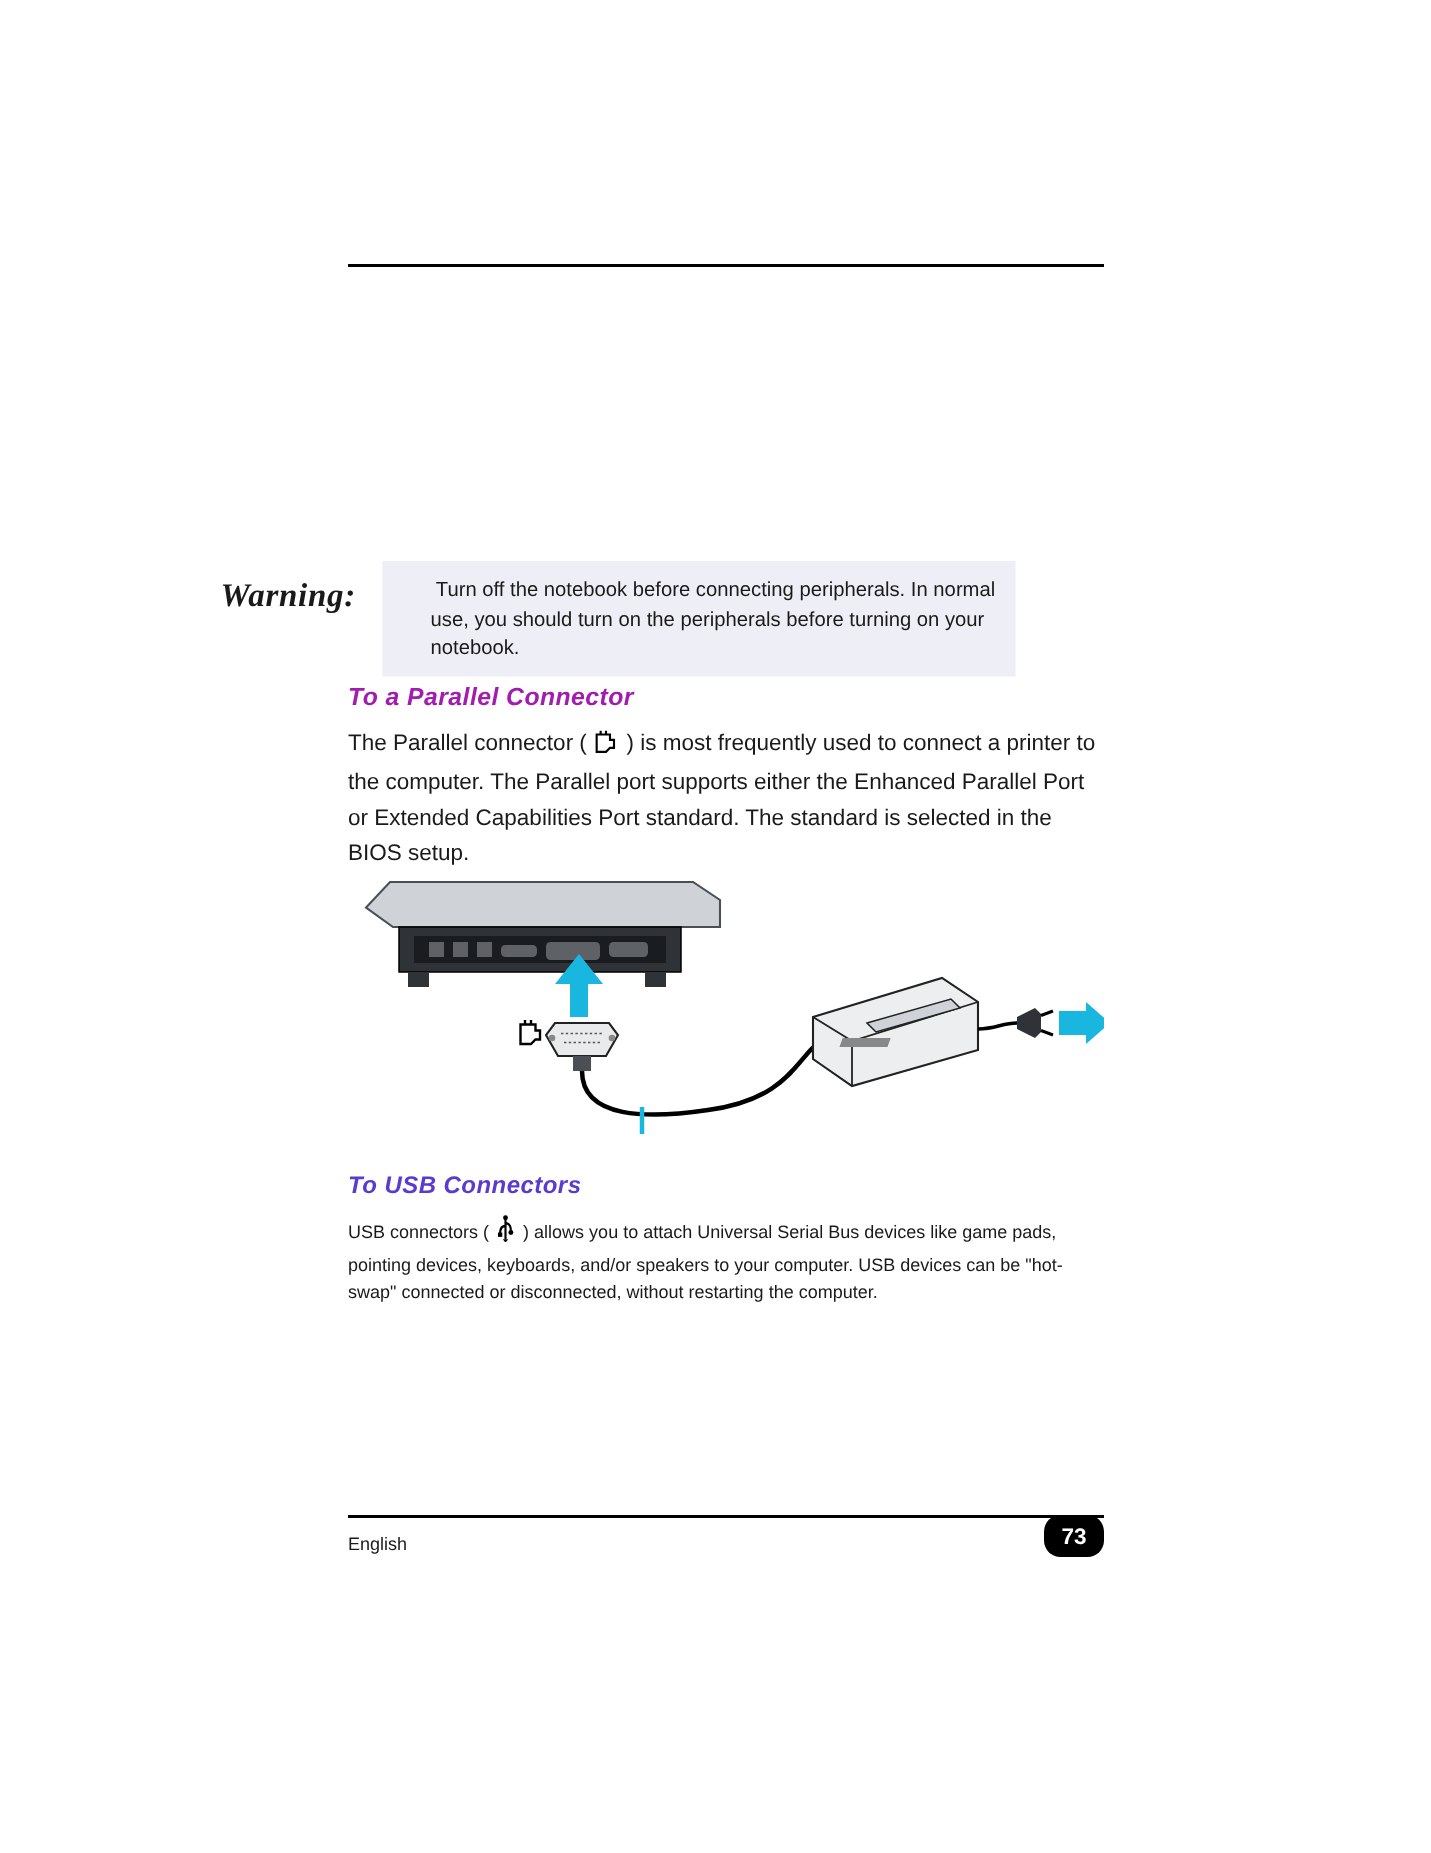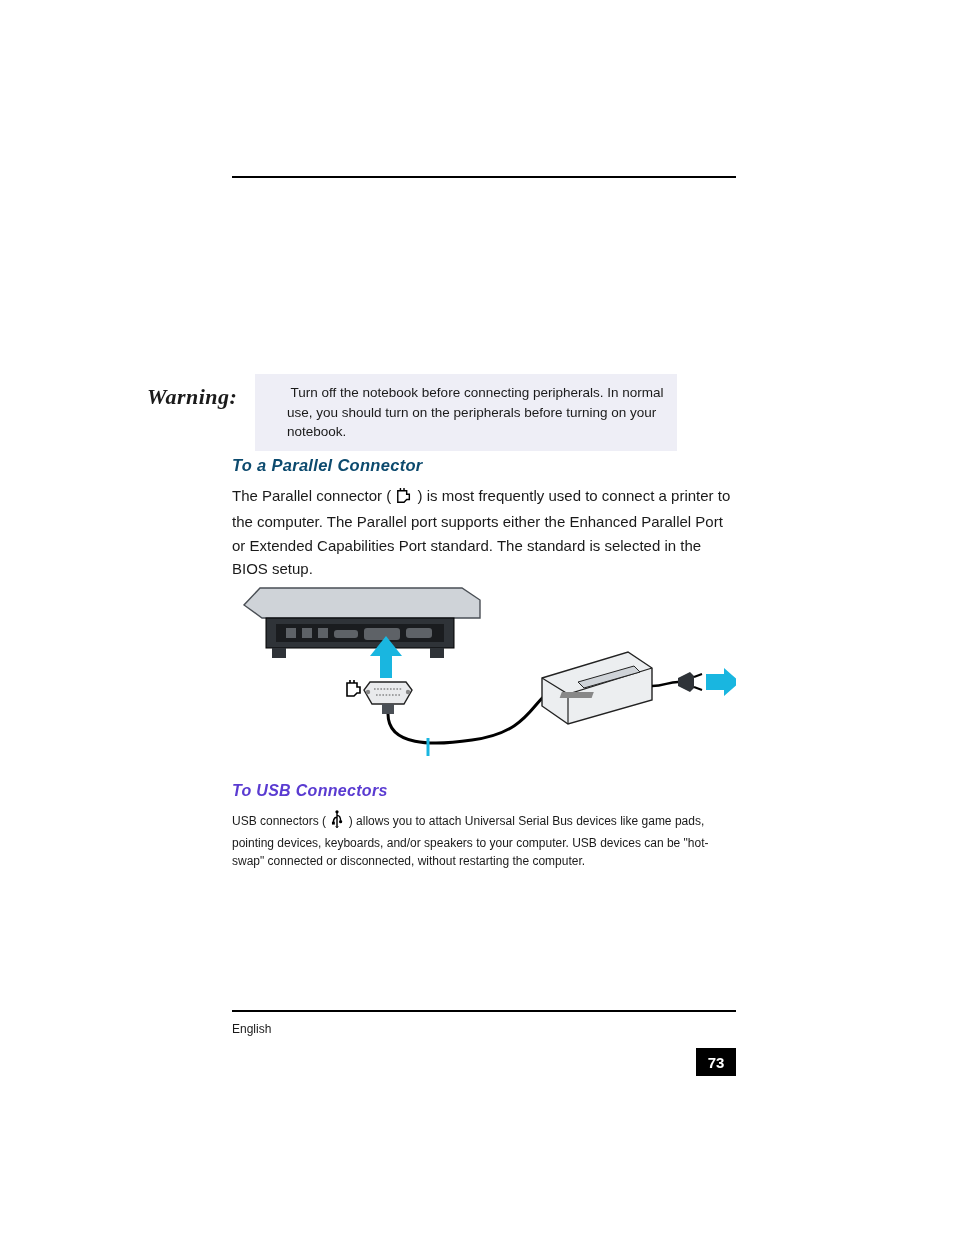--- a/index.html
+++ b/index.html
@@ -9,32 +9,32 @@
   .top-rule { position: absolute; left: 232px; top: 176px; width: 504px; height: 0; border-top: 2px solid #000; }
 
   .chapter-title { position: absolute; left: 232px; top: 214px; font-size: 32px; letter-spacing: 0.5px; color: #1a1a1a; font-weight: 400; }
 
   .body1 { position: absolute; left: 232px; top: 262px; width: 504px; font-size: 15px; line-height: 1.55; color: #1a1a1a; }
 
   .warning-box { position: absolute; left: 232px; top: 374px; width: 422px; background: #eeeef6; padding: 9px 12px 9px 32px; font-size: 13.5px; line-height: 1.45; color: #1a1a1a; margin-left: 23px; }
   .warning-label { position: absolute; left: 147px; top: 384px; font-size: 22px; font-style: italic; font-weight: 600; letter-spacing: 0.5px; color: #1a1a1a; font-family: Georgia, 'Times New Roman', serif; }
   .warning-rule { position: absolute; left: 232px; top: 388px; width: 3px; height: 30px; background: #000; }
 
-  .sub1 { position: absolute; left: 232px; top: 456px; font-size: 16.5px; font-style: italic; font-weight: 600; color: #0c4a6e; letter-spacing: 0.3px; font-family: Arial, sans-serif; }
+  .sub1 { position: absolute; left: 232px; top: 456px; font-size: 16.5px; font-style: italic; font-weight: 600; color: #a21caf; letter-spacing: 0.3px; font-family: Arial, sans-serif; }
   .para1 { position: absolute; left: 232px; top: 484px; width: 504px; font-size: 15px; line-height: 1.55; color: #1a1a1a; }
   .inline-icon { display: inline-block; vertical-align: -3px; }
 
   .diagram { position: absolute; left: 232px; top: 570px; width: 504px; height: 200px; }
 
   .sub2 { position: absolute; left: 232px; top: 782px; font-size: 16px; font-style: italic; font-weight: 600; color: #5a3bd1; letter-spacing: 0.3px; font-family: Arial, sans-serif; }
   .para2 { position: absolute; left: 232px; top: 810px; width: 504px; font-size: 12px; line-height: 1.55; color: #1a1a1a; }
 
   .bottom-rule { position: absolute; left: 232px; top: 1010px; width: 504px; height: 0; border-top: 2px solid #000; }
   .footer-left { position: absolute; left: 232px; top: 1022px; font-size: 12px; color: #1a1a1a; text-align: center; }
-  .page-badge { position: absolute; right: 218px; top: 1048px; width: 40px; height: 28px; background: #000; color: #fff; font-size: 15px; font-weight: 700; display: flex; align-items: center; justify-content: center; }
+  .page-badge { position: absolute; right: 218px; top: 1010px; width: 40px; height: 28px; background: #000; color: #fff; font-size: 15px; font-weight: 700; display: flex; align-items: center; justify-content: center; border-radius: 11px; }
 </style>
 </head>
 <body>
 
 <div class="page">
 
   <div class="top-rule"></div>
 
 
 

